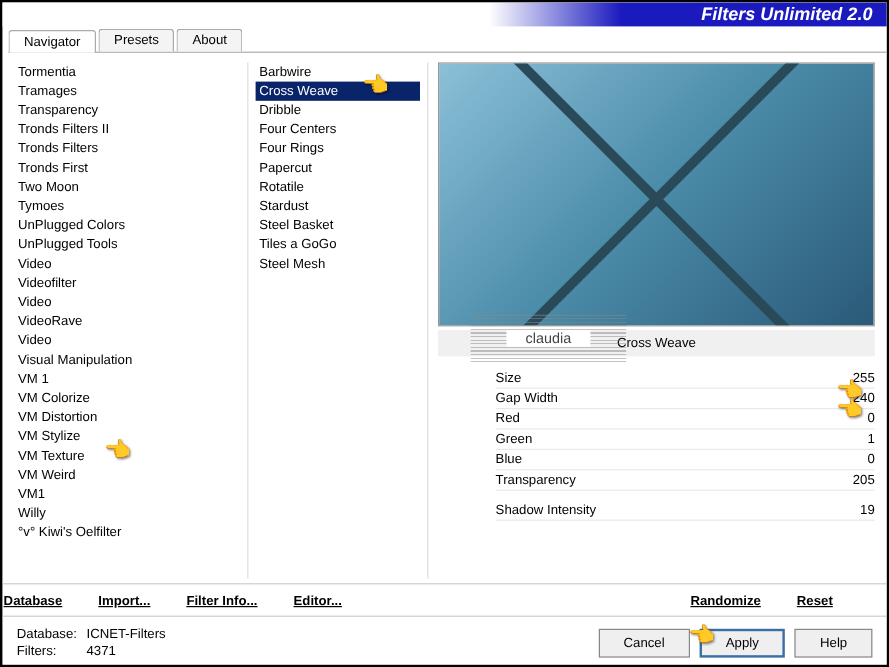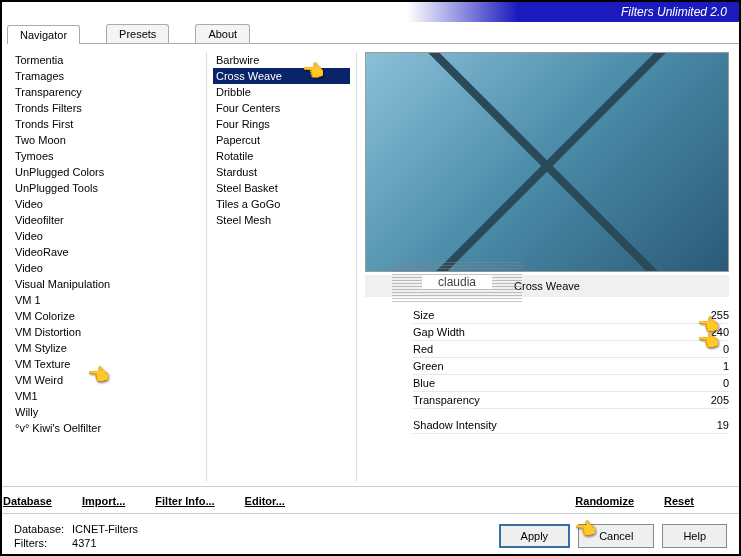--- a/index.html
+++ b/index.html
@@ -1,19 +1,19 @@
 <!DOCTYPE html>
 <html><head>
 <meta charset="utf-8">
 <style>
 * { box-sizing: border-box; margin: 0; padding: 0; font-family: Arial, sans-serif; font-size: 11px; }
 body { background: #fff; width: 741px; height: 556px; overflow: hidden; border: 2px solid #000; position: relative; }
 .titlebar { height: 20px; background: linear-gradient(to right, #fff 0%, #fff 55%, #1a1abf 70%, #1a1abf 100%); display: flex; align-items: center; justify-content: flex-end; padding-right: 12px; }
-.titlebar span { color: #fff; font-weight: normal; font-style: italic; font-size: 12px; }
-.tabs { display: flex; border-bottom: 1px solid #aaa; margin-left: 5px; margin-top: 2px; gap: 24px; }
+.titlebar span { color: #fff; font-weight: bold; font-style: italic; font-size: 15px; }
+.tabs { display: flex; border-bottom: 1px solid #aaa; margin-left: 5px; margin-top: 2px; }
 .tab { padding: 3px 12px; border: 1px solid #aaa; border-bottom: none; background: #f4f4f4; margin-right: 2px; cursor: pointer; border-radius: 3px 3px 0 0; }
 .tab.active { background: #fff; position: relative; top: 1px; }
 .main { display: flex; padding: 8px 10px 4px 10px; height: 442px; }
 .col { overflow-y: auto; border-right: 1px solid #ddd; }
 .col1 { width: 195px; padding-right: 6px; }
 .col2 { width: 150px; padding: 0 6px; }
 .col3 { flex: 1; padding-left: 8px; }
 .list-item { padding: 2px 3px; cursor: pointer; white-space: nowrap; text-align: left; }
 .list-item.selected { background: #0a246a; color: #fff; }
 .preview { width: 100%; height: 220px; background: linear-gradient(135deg, #8bc0d8, #4a8ba8, #2a5a78); position: relative; border: 1px solid #999; overflow: hidden; }
@@ -54,20 +54,21 @@
   <div class="tab active">Navigator</div>
   <div class="tab">Presets</div>
   <div class="tab">About</div>
 </div>
 
 <div class="main">
   <div class="col col1" id="catlist">
       <div class="list-item">Tormentia</div>
       <div class="list-item">Tramages</div>
       <div class="list-item">Transparency</div>
+      <div class="list-item">Tronds Filters II</div>
       <div class="list-item">Tronds Filters</div>
       <div class="list-item">Tronds First</div>
       <div class="list-item">Two Moon</div>
       <div class="list-item">Tymoes</div>
       <div class="list-item">UnPlugged Colors</div>
       <div class="list-item">UnPlugged Tools</div>
       <div class="list-item">Video</div>
       <div class="list-item">Videofilter</div>
       <div class="list-item">Video</div>
       <div class="list-item">VideoRave</div>
@@ -141,22 +142,22 @@
   <span class="right">Randomize</span>
   <span>Reset</span>
 </div>
 
 <div class="footer">
   <div class="dbinfo">
     <div><span>Database:</span> <span>ICNET-Filters</span></div>
     <div><span>Filters:</span> <span>4371</span></div>
   </div>
   <div class="btns">
+    <button class="btn">Cancel</button>
     <button class="btn primary">Apply</button>
-    <button class="btn">Cancel</button>
     <button class="btn">Help</button>
   </div>
 </div>
 
 <div class="watermark">
     <span>claudia</span>
   </div>
 
 <div class="hand" style="left:300px; top:58px;">👈</div>
 <div class="hand" style="left:85px; top:362px;">👈</div>

